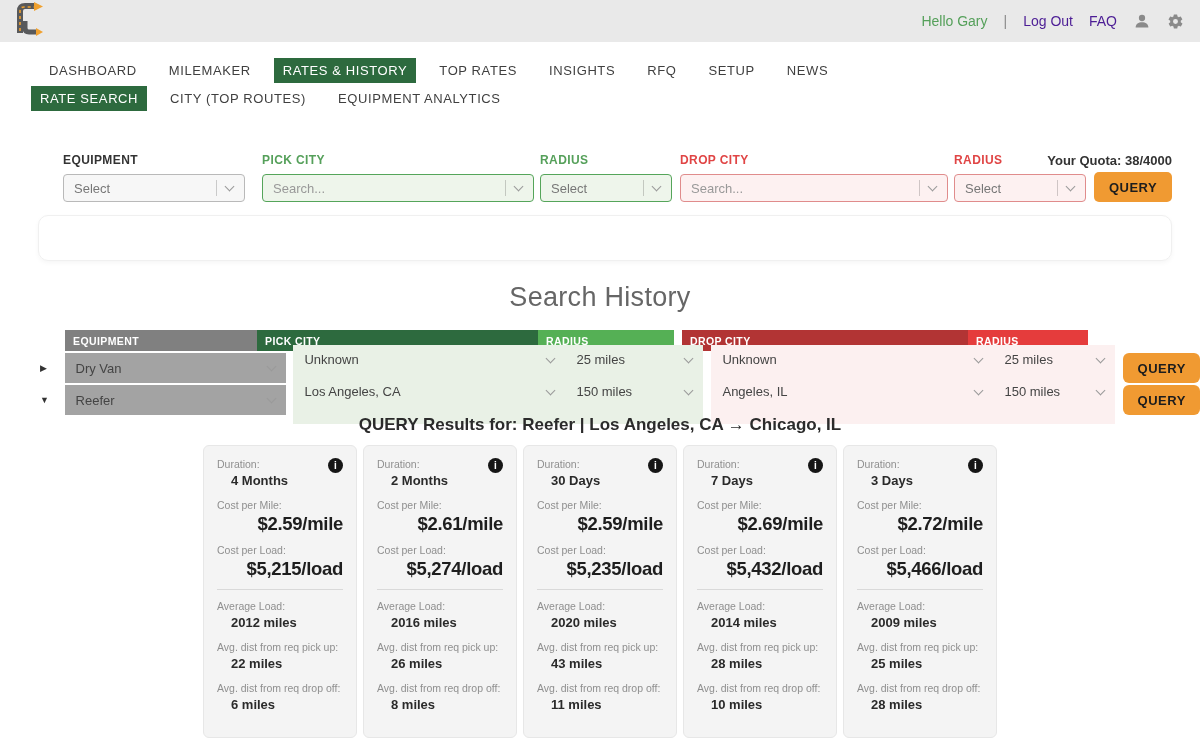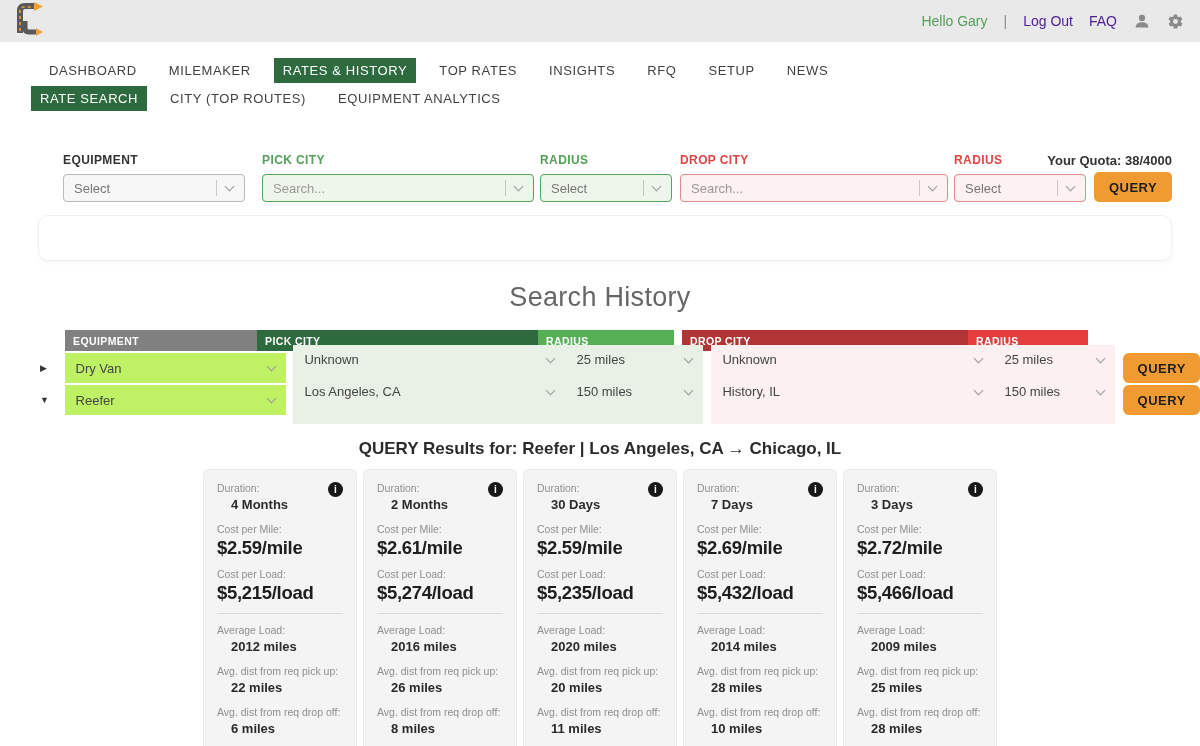--- a/index.html
+++ b/index.html
@@ -72,38 +72,38 @@
   .hh-pick  { width:281px; background:#2d6a3e; }
   .hh-prad  { width:136px; background:#55b055; }
   .hh-drop  { width:286px; background:#b23434; margin-left:8px; }
   .hh-drad  { width:120px; background:#e53c3c; }
 
   .hrow { display:flex; align-items:center; margin:2px 0 0 40px; height:30px; font-size:13px; color:#444; }
   .expand { width:25px; font-size:9px; color:#333; cursor:pointer; }
   .expand.collapsed::before { content:"\25B6"; }
   .expand.expanded::before  { content:"\25BC"; }
   .cell { display:flex; align-items:center; height:30px; padding-left:11px; cursor:pointer; }
-  .cell-equip { width:226px; background:#bef264; }
+  .cell-equip { width:226px; background:#a3a3a3; }
   .strip { display:flex; height:47px; }
   .strip.green { background:#e9f1e6; margin-left:7px; }
   .strip.pink  { background:#fcf0f0; margin-left:8px; }
   .strip .part1 { width:272px; }
   .strip .part2g { width:138px; }
   .strip .part1p { width:282px; }
   .strip .part2p { width:122px; }
   .hrow .query-btn { margin-left:8px; border-radius:6px; }
 
   
-  .results-title { margin-top:24px; text-align:center; font-size:17px; font-weight:bold; color:#2b2b2b; }
+  .results-title { margin-top:0; text-align:center; font-size:17px; font-weight:bold; color:#2b2b2b; }
   .cards { display:flex; justify-content:center; gap:6px; margin-top:10px; }
   .card { width:154px; background:#f4f4f4; border:1px solid #e7e7e7; border-radius:6px;
     padding:12px 13px 14px; }
   .c-label { font-size:10.5px; color:#8f8f8f; }
   .c-val { font-size:13px; font-weight:bold; color:#2a2a2a; margin:3px 14px 11px; }
-  .c-big { font-size:18.5px; font-weight:bold; color:#1e1e1e; margin:2px 0 9px; letter-spacing:-0.3px; }
+  .c-big { font-size:18.5px; font-weight:bold; color:#1e1e1e; margin:2px 0 9px; letter-spacing:-0.3px;text-align:right; }
   .dur-row { display:flex; justify-content:space-between; align-items:flex-start; }
   .info-icon { width:15px; height:15px; border-radius:50%; background:#161616; color:#fff;
     font-size:10px; font-weight:bold; display:flex; align-items:center; justify-content:center;
     cursor:pointer; flex:0 0 auto; }
   .info-icon::before { content:"i"; }
   .c-div { border-top:1px solid #d9d9d9; margin:2px 0 10px; }
 </style>
 </head>
 <body>
 
@@ -281,21 +281,21 @@
     </div>
     <div class="cell part2g">
       <span>150 miles</span>
       <span class="chev-wrap">
           <span class="chev"></span>
         </span>
     </div>
   </div>
   <div class="strip pink">
     <div class="cell part1p">
-      <span>History, IL</span>
+      <span>Angeles, IL</span>
       <span class="chev-wrap">
           <span class="chev"></span>
         </span>
     </div>
     <div class="cell part2p">
       <span>150 miles</span>
       <span class="chev-wrap">
           <span class="chev"></span>
         </span>
     </div>
@@ -360,21 +360,21 @@
       <span class="info-icon"></span>
     </div>
     <div class="c-label">Cost per Mile:</div>
     <div class="c-big">$2.59/mile</div>
     <div class="c-label">Cost per Load:</div>
     <div class="c-big">$5,235/load</div>
     <div class="c-div"></div>
     <div class="c-label">Average Load:</div>
     <div class="c-val">2020 miles</div>
     <div class="c-label">Avg. dist from req pick up:</div>
-    <div class="c-val">20 miles</div>
+    <div class="c-val">43 miles</div>
     <div class="c-label">Avg. dist from req drop off:</div>
     <div class="c-val">11 miles</div>
 
   </div>
 
   <div class="card">
     <div class="dur-row">
       <div>
         <div class="c-label">Duration:</div>
         <div class="c-val">7 Days</div>

